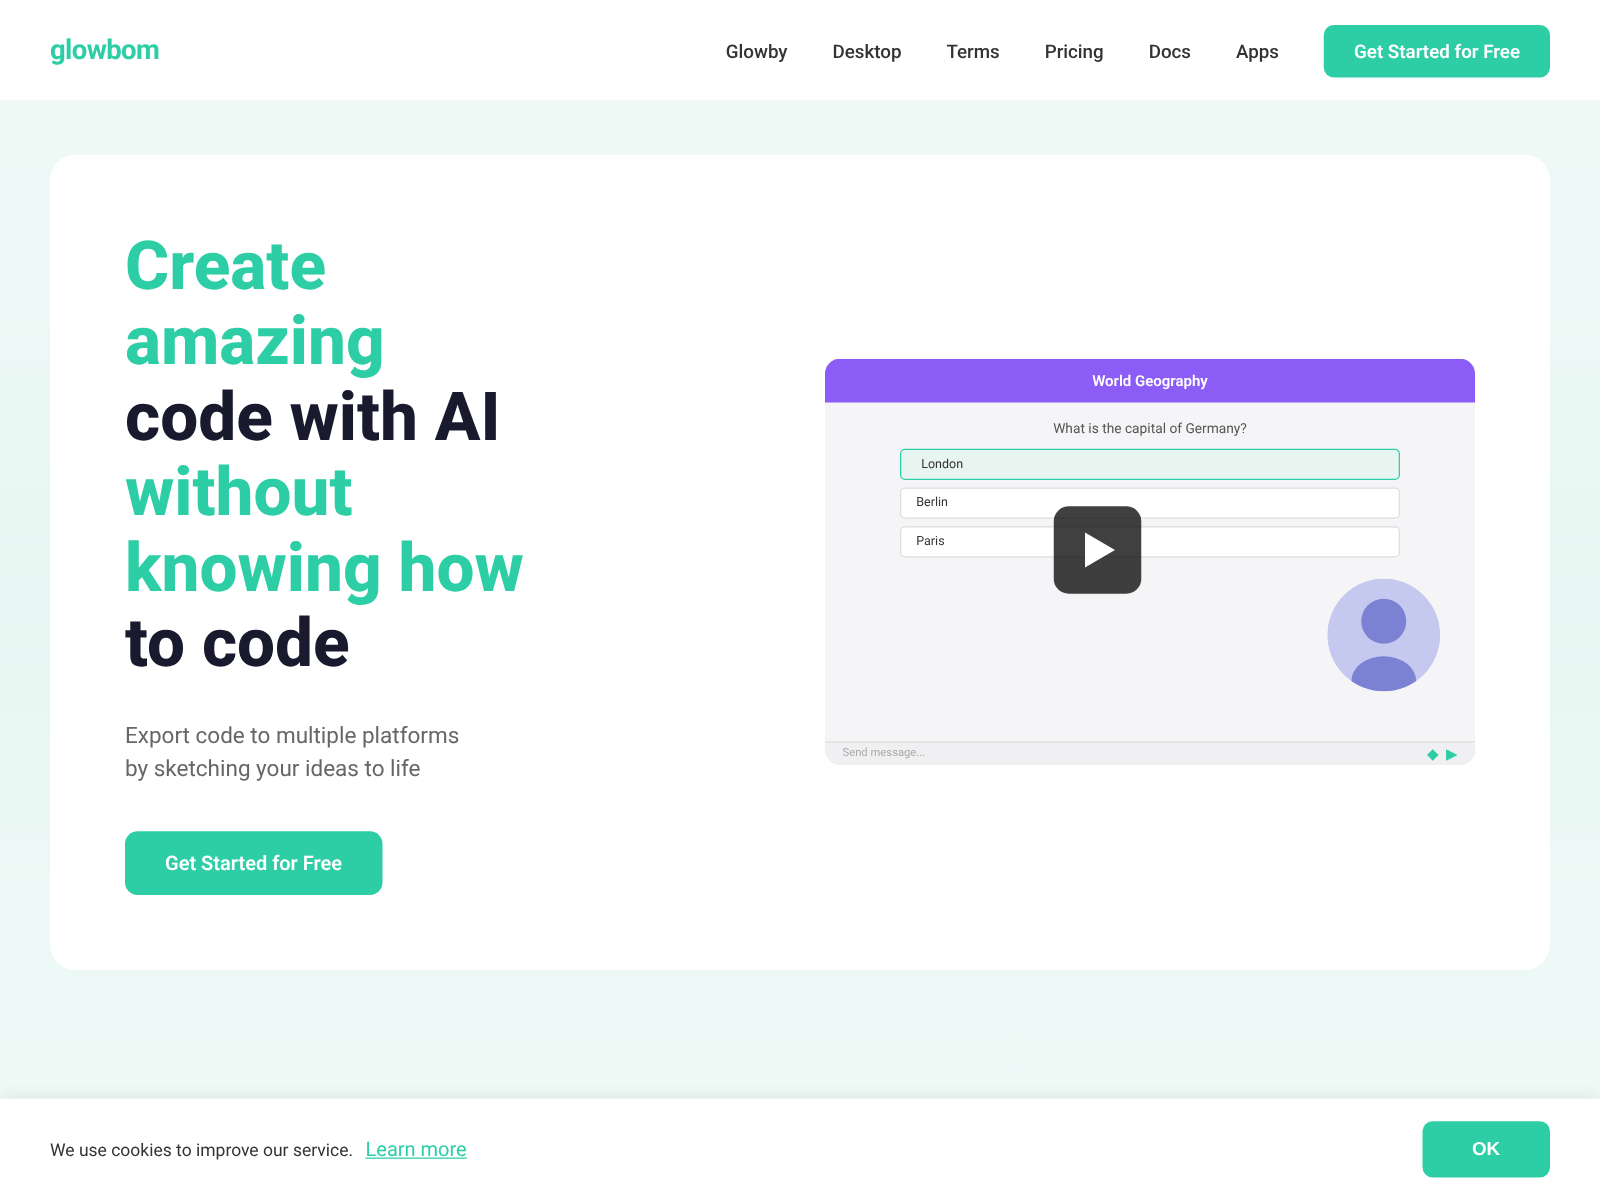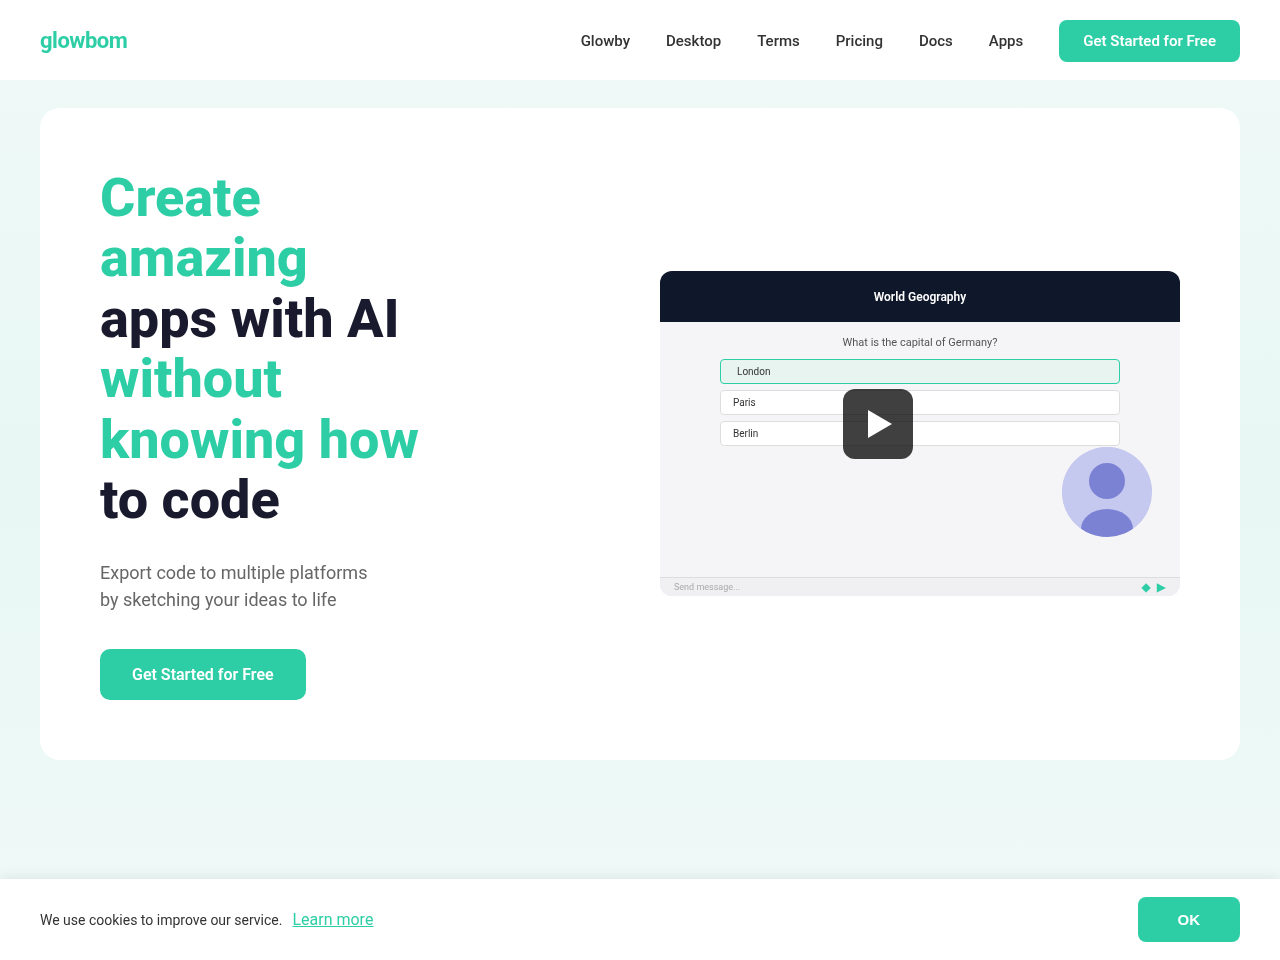--- a/index.html
+++ b/index.html
@@ -55,21 +55,21 @@
       font-weight: 600 !important;
       font-size: 15px !important;
       cursor: pointer;
       border: none;
       text-decoration: none;
     }
 
     
     .hero-section {
       max-width: 1280px;
-      margin: 28px auto;
+      margin: 44px auto;
       padding: 0 40px;
     }
 
     .hero-card {
       background: #ffffff;
       border-radius: 20px;
       padding: 60px 60px 60px 60px;
       display: flex;
       align-items: center;
       gap: 40px;
@@ -136,22 +136,22 @@
     .preview-inner {
       flex: 1;
       background: #f5f5f7;
       display: flex;
       flex-direction: column;
       position: relative;
       overflow: hidden;
     }
 
     .preview-top-bar {
-      background: #0f172a;
-      height: 51px;
+      background: #8b5cf6;
+      height: 35px;
       display: flex;
       align-items: center;
       justify-content: center;
       color: #fff;
       font-size: 12px;
       font-weight: 600;
     }
 
     .preview-question {
       text-align: center;
@@ -305,41 +305,41 @@
   </ul>
 </nav>
 
 <section class="hero-section">
   <div class="hero-card">
 
     <div class="hero-left">
       <h1 class="hero-title">
         <span class="green">Create</span><br>
         <span class="green">amazing</span><br>
-        <span class="dark">apps with AI</span><br>
+        <span class="dark">code with AI</span><br>
         <span class="green">without</span><br>
         <span class="green">knowing how</span><br>
         <span class="dark">to code</span>
       </h1>
       <p class="hero-subtitle">
         <span>Export code to multiple platforms</span><br>
         <span>by sketching your ideas to life</span>
       </p>
       <a href="#" class="hero-cta-btn">Get Started for Free</a>
     </div>
 
     <div class="hero-right">
       <div class="video-preview">
         <div class="preview-inner">
           <div class="preview-top-bar">World Geography</div>
           <div class="preview-question">What is the capital of Germany?</div>
           <div class="preview-answers">
             <div class="preview-answer selected">London</div>
+            <div class="preview-answer">Berlin</div>
             <div class="preview-answer">Paris</div>
-            <div class="preview-answer">Berlin</div>
           </div>
 
           <div class="play-overlay">
             <div class="play-triangle"></div>
           </div>
 
           <div class="preview-avatar">
             <svg width="90" height="90" viewBox="0 0 90 90" xmlns="http://www.w3.org/2000/svg">
               <circle cx="45" cy="45" r="45" fill="#c5c8ef"></circle>
               <circle cx="45" cy="34" r="18" fill="#7b82d4"></circle>

